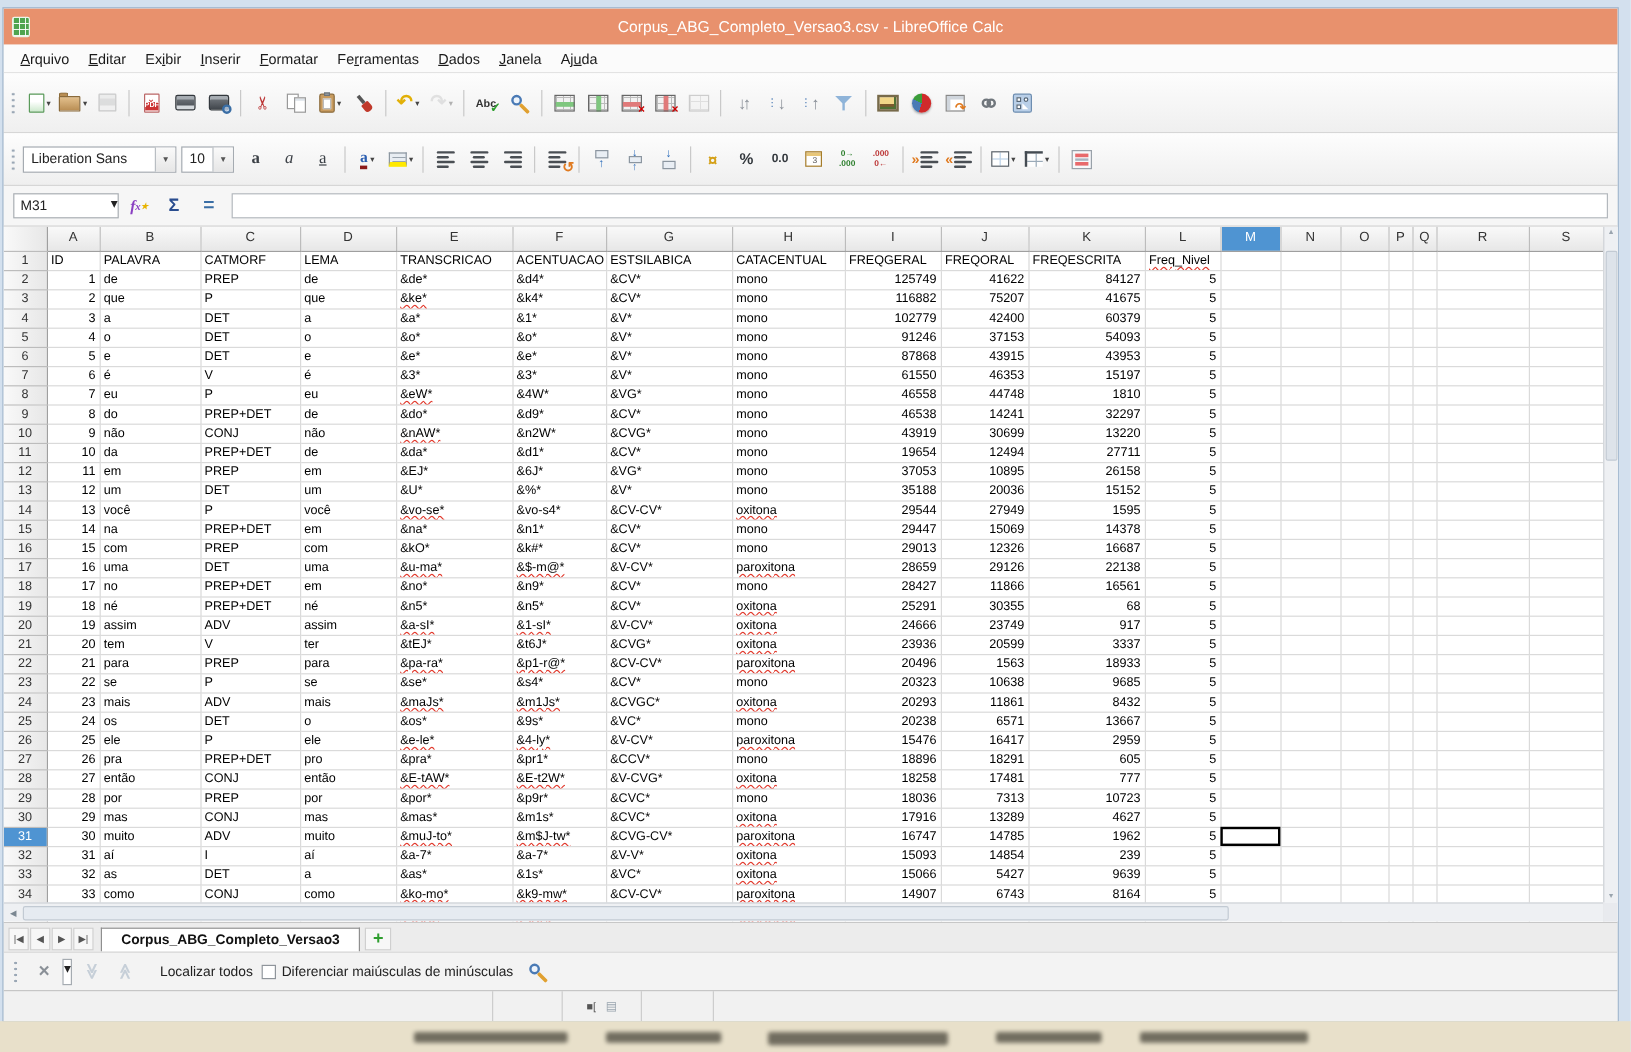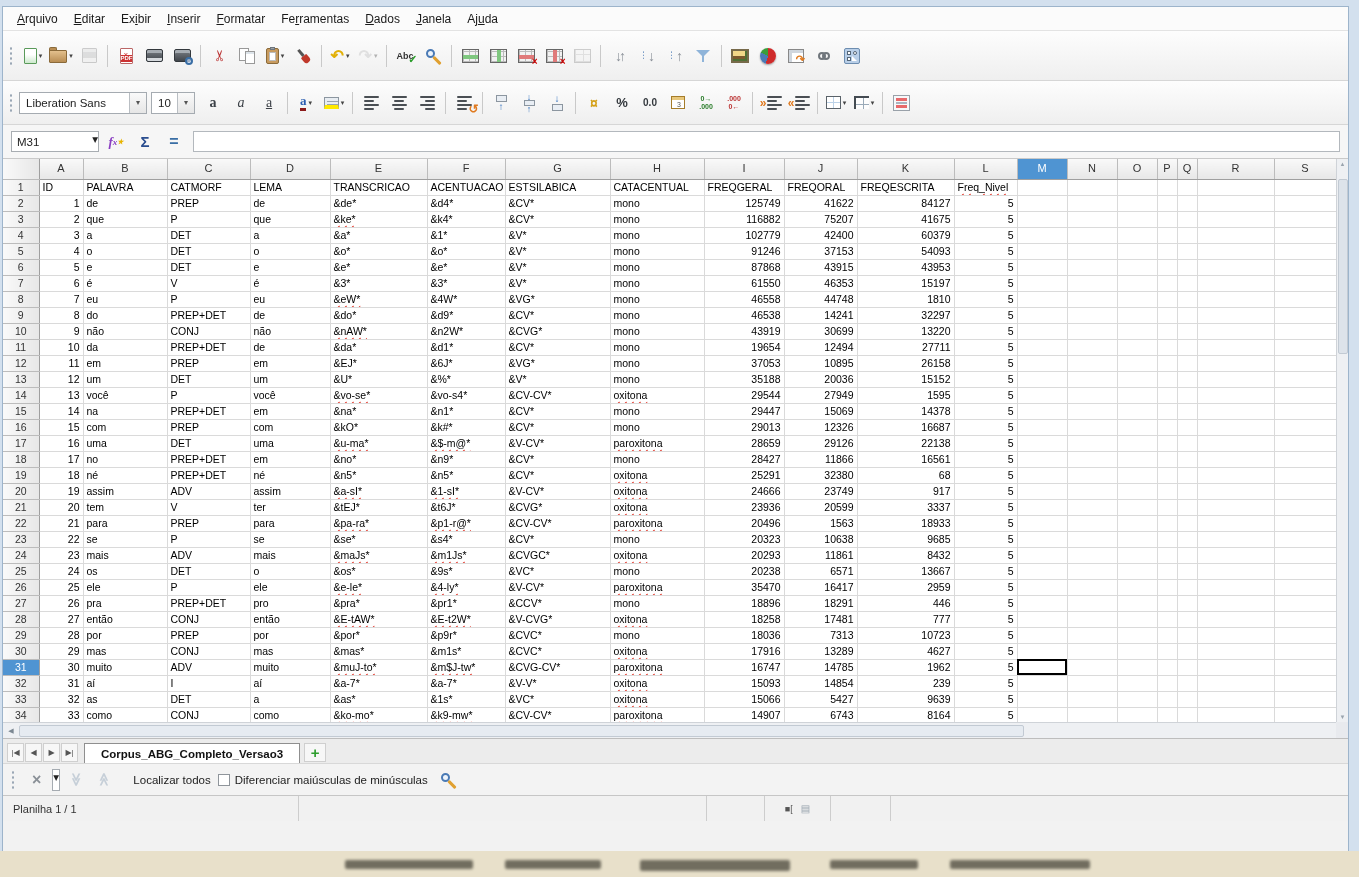--- a/index.html
+++ b/index.html
@@ -74,20 +74,24 @@
   .seg{display:flex;align-items:center;padding:0 10px;border-right:1px solid #cdcdcd}
   
   .bottomstrip{height:26px;background:#e8e0ca;position:relative}
   .smudge{position:absolute;top:9px;height:9px;background:#4a473c;border-radius:2px;filter:blur(1.6px);opacity:.75}
 </style>
 </head>
 <body>
 
 <div class="window">
 
+  <div class="titlebar">
+    <span class="appicon"></span>
+    <div class="title">Corpus_ABG_Completo_Versao3.csv - LibreOffice Calc</div>
+  </div>
 
   <div class="menubar" id="menubar">
       <div class="menu-item"><u>A</u>rquivo</div>
       <div class="menu-item"><u>E</u>ditar</div>
       <div class="menu-item">Ex<u>i</u>bir</div>
       <div class="menu-item"><u>I</u>nserir</div>
       <div class="menu-item"><u>F</u>ormatar</div>
       <div class="menu-item">Fe<u>r</u>ramentas</div>
       <div class="menu-item"><u>D</u>ados</div>
       <div class="menu-item"><u>J</u>anela</div>
@@ -957,21 +961,21 @@
               <th class="rowhdr ">19</th>
               <td class="num">18</td>
               <td class="">né</td>
               <td class="">PREP+DET</td>
               <td class="">né</td>
               <td class="">&amp;n5*</td>
               <td class="">&amp;n5*</td>
               <td class="">&amp;CV*</td>
               <td class="misspell">oxitona</td>
               <td class="num">25291</td>
-              <td class="num">32380</td>
+              <td class="num">30355</td>
               <td class="num">68</td>
               <td class="num">5</td>
               <td class=""></td>
               <td class=""></td>
               <td class=""></td>
               <td class=""></td>
               <td class=""></td>
               <td class=""></td>
               <td class=""></td>
             </tr>
@@ -1110,21 +1114,21 @@
             <tr>
               <th class="rowhdr ">26</th>
               <td class="num">25</td>
               <td class="">ele</td>
               <td class="">P</td>
               <td class="">ele</td>
               <td class="misspell">&amp;e-le*</td>
               <td class="misspell">&amp;4-ly*</td>
               <td class="">&amp;V-CV*</td>
               <td class="misspell">paroxitona</td>
-              <td class="num">35470</td>
+              <td class="num">15476</td>
               <td class="num">16417</td>
               <td class="num">2959</td>
               <td class="num">5</td>
               <td class=""></td>
               <td class=""></td>
               <td class=""></td>
               <td class=""></td>
               <td class=""></td>
               <td class=""></td>
               <td class=""></td>
@@ -1134,21 +1138,21 @@
               <td class="num">26</td>
               <td class="">pra</td>
               <td class="">PREP+DET</td>
               <td class="">pro</td>
               <td class="">&amp;pra*</td>
               <td class="">&amp;pr1*</td>
               <td class="">&amp;CCV*</td>
               <td class="">mono</td>
               <td class="num">18896</td>
               <td class="num">18291</td>
-              <td class="num">446</td>
+              <td class="num">605</td>
               <td class="num">5</td>
               <td class=""></td>
               <td class=""></td>
               <td class=""></td>
               <td class=""></td>
               <td class=""></td>
               <td class=""></td>
               <td class=""></td>
             </tr>
             <tr>
@@ -1371,21 +1375,20 @@
         <span class="ic">
           <span style="position:relative;display:inline-block;width:17px;height:16px">
             <span style="position:absolute;left:1px;top:1px;width:9px;height:9px;border:2px solid #4a7ab5;border-radius:50%;background:#eef4fb"></span>
             <span style="position:absolute;right:0;bottom:2px;width:10px;height:3px;background:#e0a030;border-radius:1px;transform:rotate(45deg)"></span>
           </span>
         </span>
       </span>
   </div>
 
   <div class="statusbar">
-    <span class="seg" style="width:296px">Planilha 1 / 1</span>
     <span class="seg" style="width:408px"></span>
     <span class="seg" style="width:58px;justify-content:center"></span>
     <span class="seg" style="width:66px;justify-content:center;gap:8px">
       <span style="font-size:9px;color:#555">■[</span>
       <span style="font-size:10px;color:#9aa5af">▤</span>
     </span>
     <span class="seg" style="width:60px"></span>
   </div>
 
 </div>

